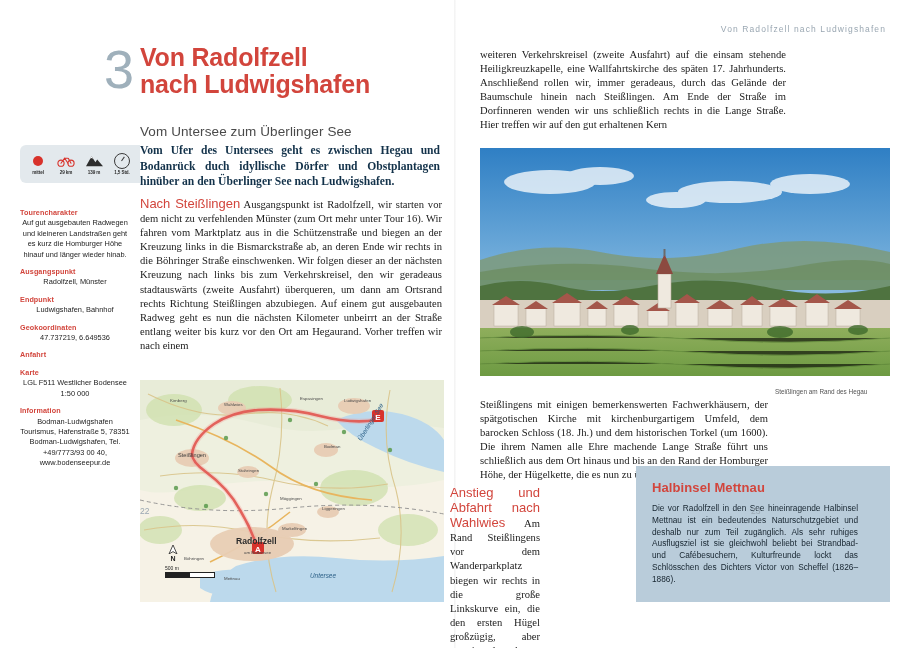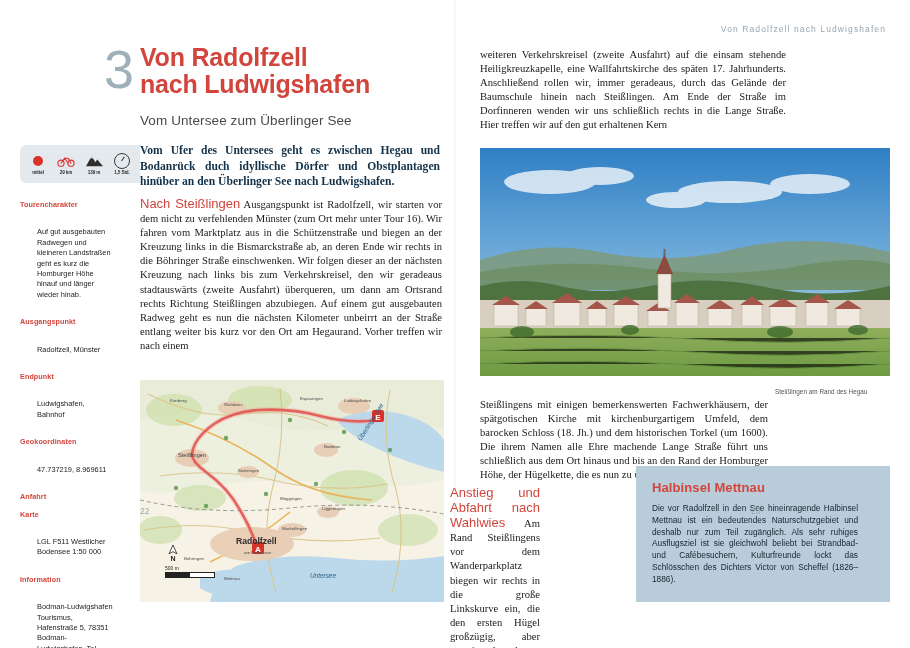--- a/index.html
+++ b/index.html
@@ -15,21 +15,21 @@
   .runhead{position:absolute;top:24px;right:24px;font-family:"Liberation Sans",sans-serif;
            font-size:8.5px;letter-spacing:1.1px;color:#9aa7b2;white-space:nowrap;}
 
   
   .chapnum{position:absolute;left:104px;top:42px;font-family:"Liberation Sans",sans-serif;
            font-size:54px;line-height:54px;font-weight:400;color:#9fb0bb;}
   .titlewrap{position:absolute;left:140px;top:44px;width:300px;}
   .title{font-family:"Liberation Sans",sans-serif;font-size:25px;line-height:26.5px;
          font-weight:700;color:#d2453c;letter-spacing:-0.2px;}
   .subtitle{font-family:"Liberation Sans",sans-serif;font-size:13.5px;line-height:17px;
-            color:#4a4a4a;margin-top:15px;letter-spacing:.1px;}
+            color:#4a4a4a;margin-top:26px;letter-spacing:.1px;}
 
   
   .iconbar{position:absolute;left:20px;top:145px;width:120px;height:38px;
            background:#e3e9ed;border-radius:6px 0 0 6px;display:flex;
            align-items:center;justify-content:space-around;padding:0 4px;box-sizing:border-box;}
   .iconcell{display:flex;flex-direction:column;align-items:center;justify-content:center;width:26px;}
   .icoart{height:15px;display:flex;align-items:center;justify-content:center;}
   .icolab{font-family:"Liberation Sans",sans-serif;font-size:4.6px;font-weight:700;
           color:#2f2f2f;margin-top:1.5px;letter-spacing:-.1px;white-space:nowrap;}
   .dot{width:10px;height:10px;border-radius:50%;background:#d8322b;}
@@ -39,22 +39,22 @@
 
   
   .lead{position:absolute;left:140px;top:143px;width:300px;
         font-family:"Liberation Serif",serif;font-weight:700;font-size:11.6px;
         line-height:15.6px;color:#13324a;text-align:justify;}
 
   
   .sidebar{position:absolute;left:20px;top:196px;width:110px;
            font-family:"Liberation Sans",sans-serif;font-size:7.4px;line-height:10.4px;color:#222;}
   .sb-h{color:#d2453c;font-weight:700;font-size:7.2px;margin-top:7px;letter-spacing:.1px;}
-  .sb-h:first-child{margin-top:4px;}
-  .sb-p{margin:17px;}
+  .sb-h:first-child{margin-top:12px;}
+  .sb-p{margin:0;text-align:center;}
 
   
   .bodycol{font-family:"Liberation Serif",serif;font-size:10.6px;line-height:14.1px;
            text-align:justify;color:#1a1a1a;hyphens:auto;}
   .run-in{color:#d2453c;font-family:"Liberation Sans",sans-serif;font-weight:400;font-size:13px;}
   .col-l-top{position:absolute;left:140px;top:197px;width:302px;}
   .col-l-bot{position:absolute;left:450px;top:486px;width:90px;}
   .col-r-top{position:absolute;left:480px;top:48px;width:306px;}
   .col-r-mid{position:absolute;left:480px;top:398px;width:288px;}
 
@@ -147,21 +147,21 @@
   <div class="lead">Vom Ufer des Untersees geht es zwischen Hegau und Bodanrück duch idyllische Dörfer und Obstplantagen hinüber an den Überlinger See nach Ludwigshafen.</div>
 
   <div class="sidebar">
     <div class="sb-h">Tourencharakter</div>
     <p class="sb-p">Auf gut ausgebauten Radwegen und kleineren Landstraßen geht es kurz die Homburger Höhe hinauf und länger wieder hinab.</p>
     <div class="sb-h">Ausgangspunkt</div>
     <p class="sb-p">Radolfzell, Münster</p>
     <div class="sb-h">Endpunkt</div>
     <p class="sb-p">Ludwigshafen, Bahnhof</p>
     <div class="sb-h">Geokoordinaten</div>
-    <p class="sb-p">47.737219, 8.969611</p>
+    <p class="sb-p">47.737219, 6.649536</p>
     <div class="sb-h">Anfahrt</div>
     <div class="sb-h">Karte</div>
     <p class="sb-p">LGL F511 Westlicher Bodensee 1:50 000</p>
     <div class="sb-h">Information</div>
     <p class="sb-p">Bodman-Ludwigshafen Tourismus, Hafenstraße 5, 78351 Bodman-Ludwigshafen, Tel. +49/7773/93 00 40, www.bodenseepur.de</p>
   </div>
 
   <div class="bodycol col-l-top">
     <span class="run-in">Nach Steißlingen</span>
     <span>Ausgangspunkt ist Radolfzell, wir starten vor dem nicht zu verfehlenden Münster (zum Ort mehr unter Tour 16). Wir fahren vom Marktplatz aus in die Schützenstraße und biegen an der Kreuzung links in die Bismarckstraße ab, an deren Ende wir rechts in die Böhringer Straße einschwenken. Wir folgen dieser an der nächsten Kreuzung nach links bis zum Verkehrskreisel, den wir geradeaus stadtauswärts (zweite Ausfahrt) überqueren, um dann am Ortsrand rechts Richtung Steißlingen abzubiegen. Auf einem gut ausgebauten Radweg geht es nun die nächsten Kilometer unbeirrt an der Straße entlang weiter bis kurz vor den Ort am Hegaurand. Vorher treffen wir nach einem</span>

